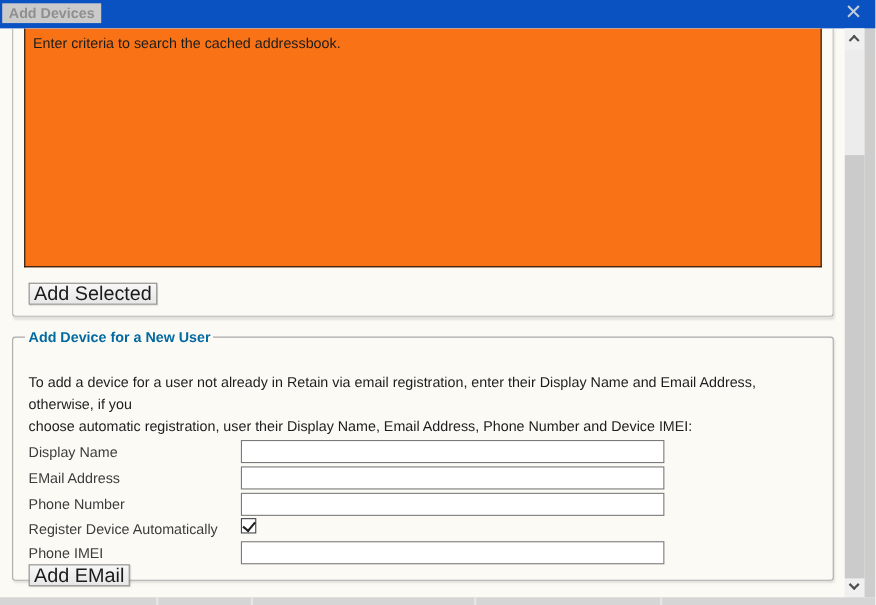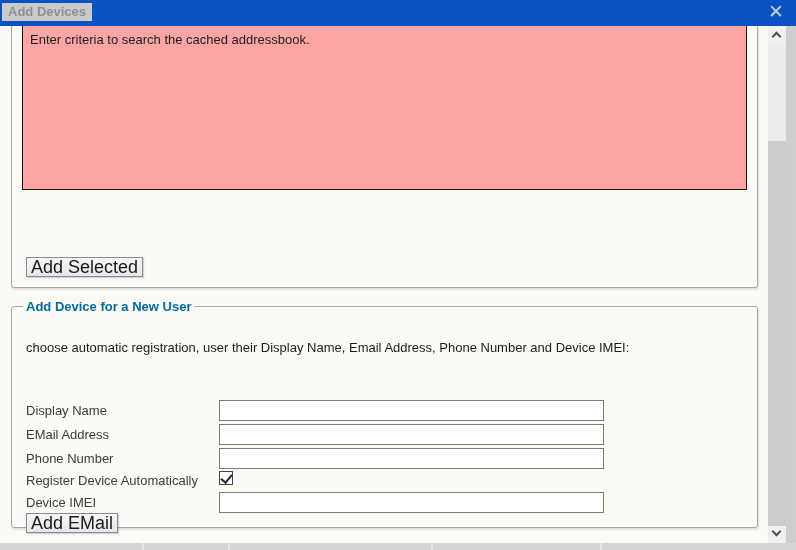--- a/index.html
+++ b/index.html
@@ -23,22 +23,22 @@
   
   .dialog-body { position:absolute; left:0; top:26px; width:786px; height:517px; background:#fbfaf5; }
 
   
   .search-panel {
     position:absolute; left:11px; top:0; width:747px; height:262px;
     border:1px solid #a9a9a9; border-top:none; border-radius:0 0 3px 3px;
     box-shadow:1px 2px 2px rgba(0,0,0,0.10);
   }
   .search-results {
-    position:absolute; left:10px; top:0; width:725px; height:164px;
-    border:1px solid #161616; border-top:none; background:#fca5a5;
+    position:absolute; left:10px; top:0; width:725px; height:217px;
+    border:1px solid #161616; border-top:none; background:#f97316;
   }
   .search-prompt { padding:6px 0 0 7px; font-size:13px; color:#1c1c1c; }
 
   .btn {
     display:inline-block; font-size:18px; color:#1a1a1a;
     background:linear-gradient(#f7f7f7,#e7e7e7);
     border:1px solid #8b8b8b; box-shadow:1px 1px 1px rgba(0,0,0,0.15);
     padding:2px 4px; height:20px; line-height:15px; cursor:pointer; white-space:nowrap;
   }
   .add-selected-btn { position:absolute; left:14px; top:231px; }
@@ -102,20 +102,21 @@
       <div class="search-results">
         <div class="search-prompt">Enter criteria to search the cached addressbook.</div>
       </div>
       <button class="btn add-selected-btn">Add Selected</button>
     </div>
 
     <fieldset class="new-user-fieldset">
       <legend>Add Device for a New User</legend>
 
       <div class="instructions">
+        <div>To add a device for a user not already in Retain via email registration, enter their Display Name and Email Address, otherwise, if you</div>
         <div>choose automatic registration, user their Display Name, Email Address, Phone Number and Device IMEI:</div>
       </div>
 
       <div class="form-row row-2">
         <label>EMail Address</label>
         <input type="text" value="" style="">
       </div>
 
       <div class="form-row row-1">
         <label>Display Name</label>
@@ -126,21 +127,21 @@
         <label>Phone Number</label>
         <input type="text" value="" style="">
       </div>
 
       <div class="form-row row-4">
         <label>Register Device Automatically</label>
         <span class="checkbox"></span>
       </div>
 
       <div class="form-row row-5">
-        <label>Device IMEI</label>
+        <label>Phone IMEI</label>
         <input type="text" value="" style="">
       </div>
 
       <button class="btn add-user-btn">Add EMail</button>
     </fieldset>
 
     <div class="scrollbar">
       <div class="scroll-btn up">
         <span class="chev up"></span>
       </div>

